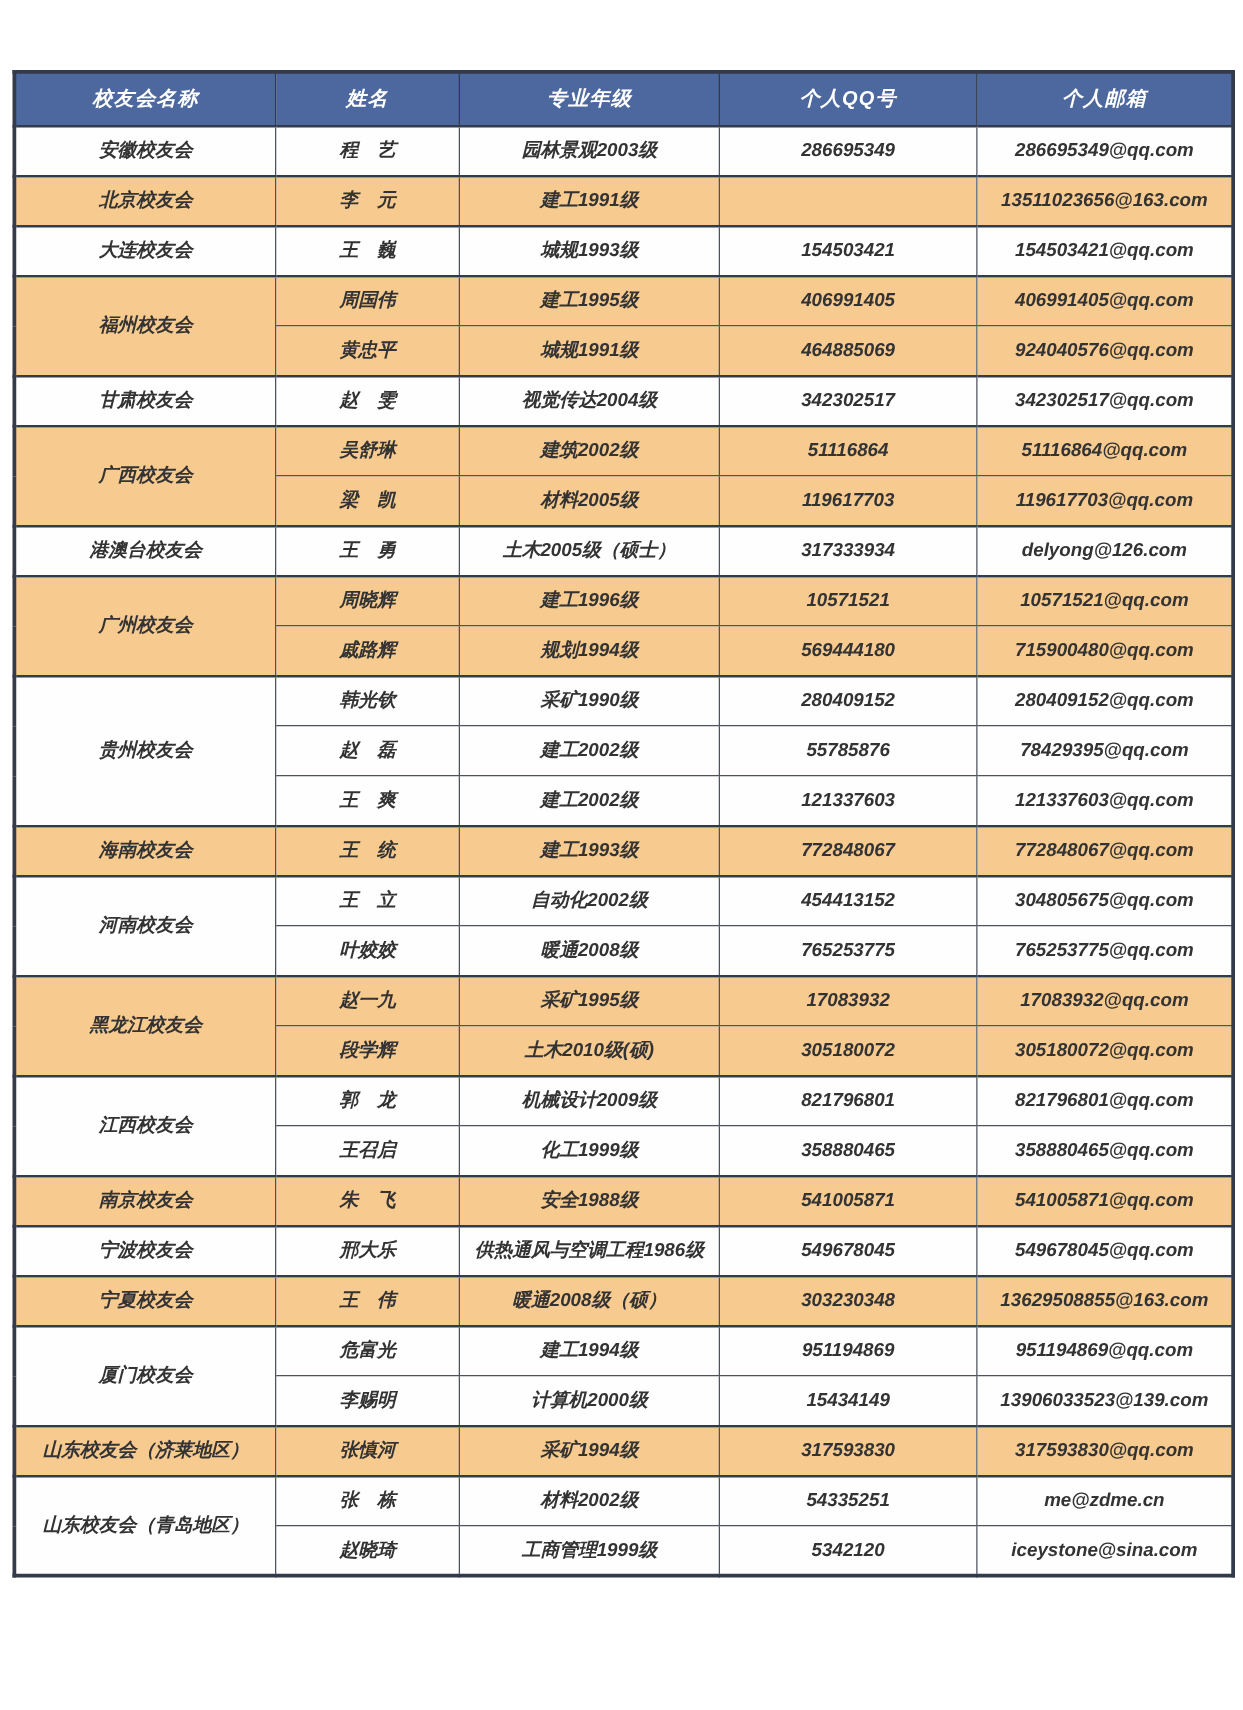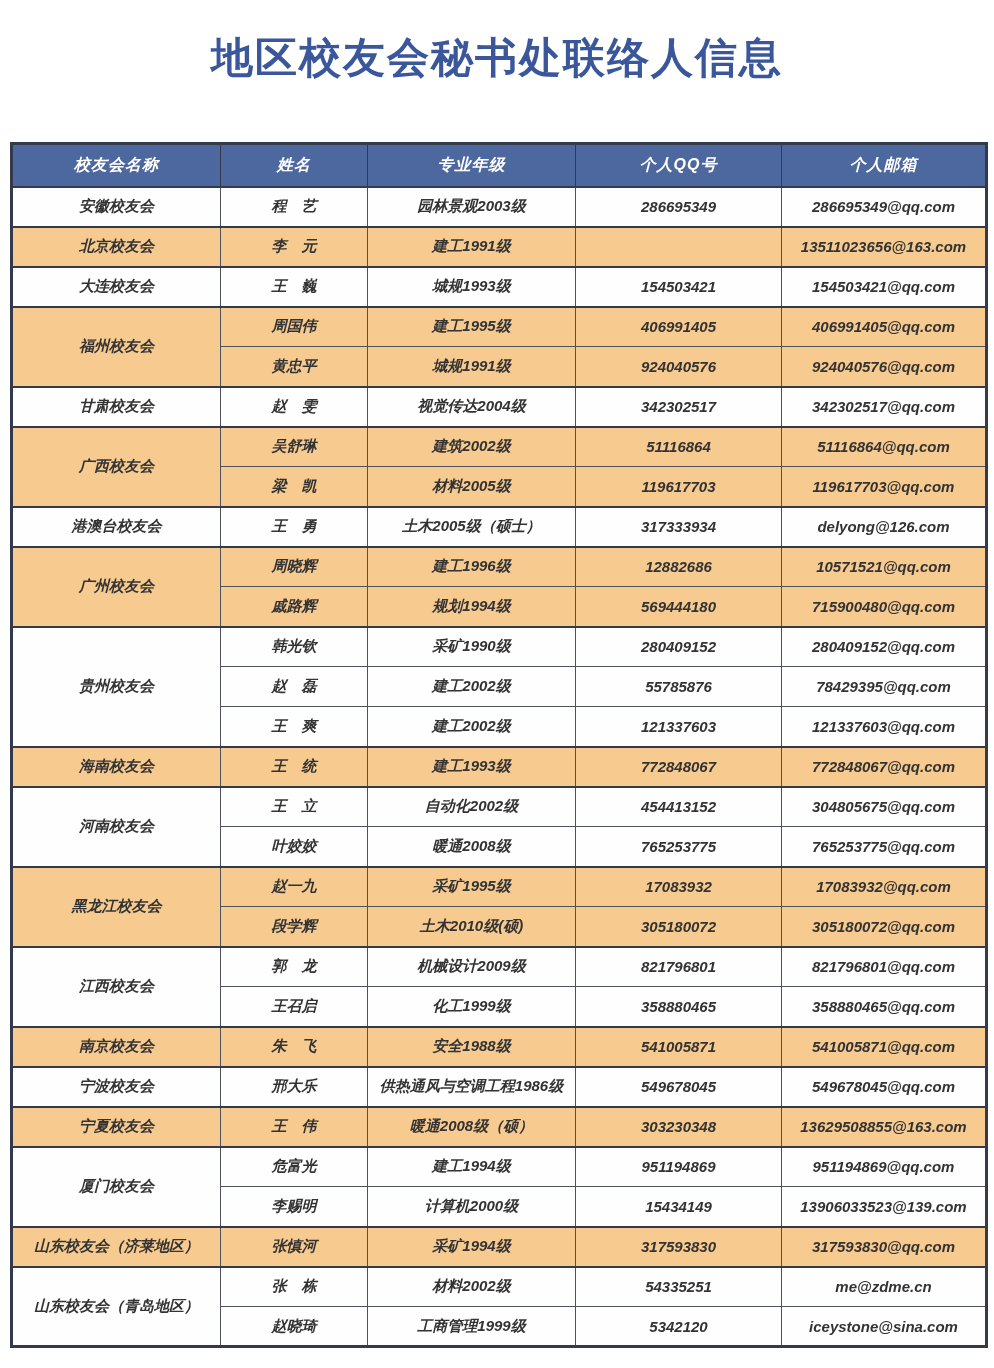--- a/index.html
+++ b/index.html
@@ -65,21 +65,20 @@
     white-space: nowrap;
     overflow: hidden;
   }
   tr.orange td { background: var(--orange-row); }
   tr.group-start td { border-top: 2px solid var(--border-strong); }
 </style>
 </head>
 <body>
 
 <div class="page">
-  <h1 class="page-title">地区校友会秘书处联络人信息</h1>
 
   <table class="contacts">
     <colgroup>
       <col class="c1">
         <col class="c2">
         <col class="c3">
         <col class="c4">
         <col class="c5">
     </colgroup>
     <thead>
@@ -116,21 +115,21 @@
         <tr class="orange group-start">
           <td rowspan="2">福州校友会</td>
           <td>周国伟</td>
           <td>建工1995级</td>
           <td>406991405</td>
           <td>406991405@qq.com</td>
         </tr>
         <tr class="orange">
           <td>黄忠平</td>
           <td>城规1991级</td>
-          <td>924040576</td>
+          <td>464885069</td>
           <td>924040576@qq.com</td>
         </tr>
         <tr class="white group-start">
           <td rowspan="1">甘肃校友会</td>
           <td>赵　雯</td>
           <td>视觉传达2004级</td>
           <td>342302517</td>
           <td>342302517@qq.com</td>
         </tr>
         <tr class="orange group-start">
@@ -150,21 +149,21 @@
           <td rowspan="1">港澳台校友会</td>
           <td>王　勇</td>
           <td>土木2005级（硕士）</td>
           <td>317333934</td>
           <td>delyong@126.com</td>
         </tr>
         <tr class="orange group-start">
           <td rowspan="2">广州校友会</td>
           <td>周晓辉</td>
           <td>建工1996级</td>
-          <td>12882686</td>
+          <td>10571521</td>
           <td>10571521@qq.com</td>
         </tr>
         <tr class="orange">
           <td>戚路辉</td>
           <td>规划1994级</td>
           <td>569444180</td>
           <td>715900480@qq.com</td>
         </tr>
         <tr class="white group-start">
           <td rowspan="3">贵州校友会</td>

